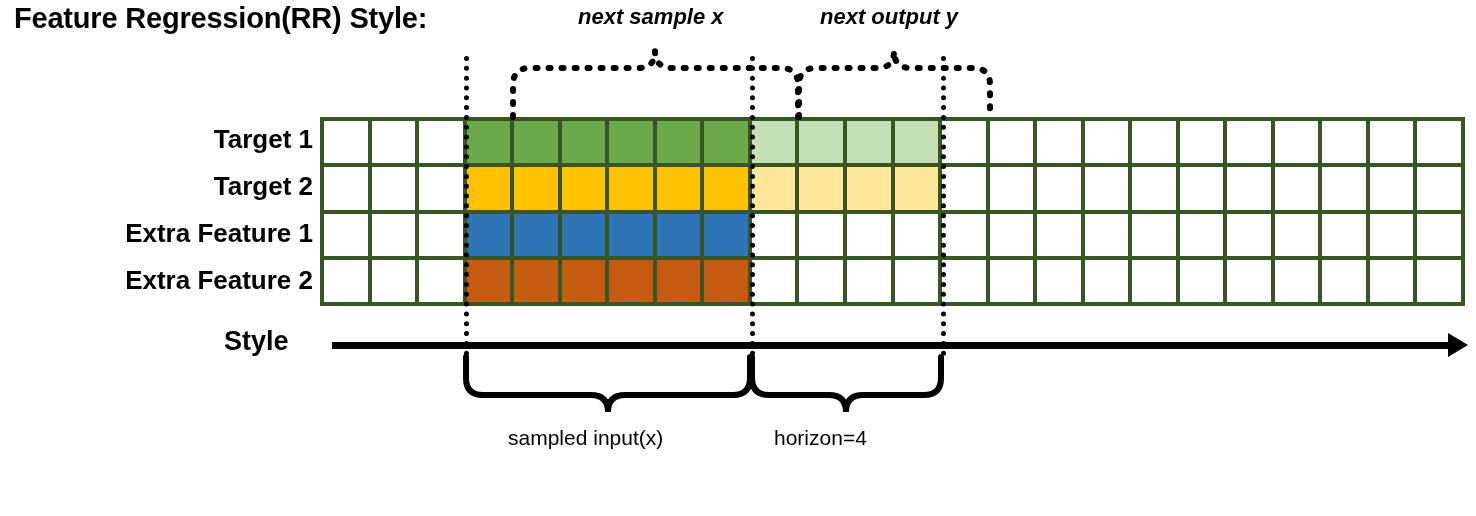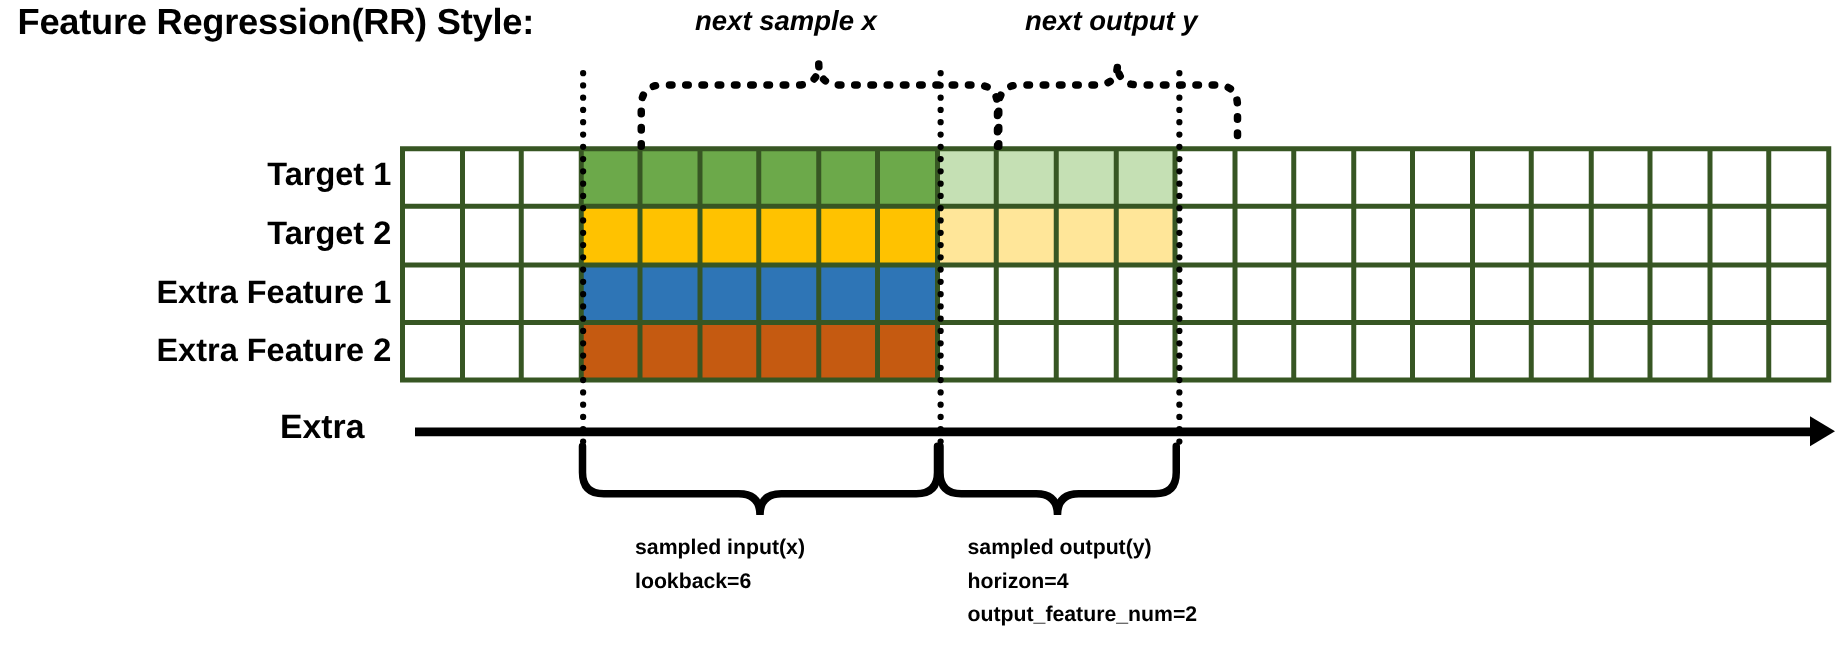--- a/index.html
+++ b/index.html
@@ -58,21 +58,21 @@
   
   .overlay{position:absolute;left:0;top:0;width:1476px;height:516px;
            pointer-events:none;}
 
   
   .top-caption{
     position:absolute;font-size:22px;font-style:italic;font-weight:600;
     white-space:nowrap;
   }
   .bottom-caption{
-    position:absolute;font-size:17px;font-weight:700;
+    position:absolute;font-size:21px;font-weight:400;
     line-height:27px;white-space:nowrap;
   }
   .bottom-caption div{white-space:nowrap;}
 </style>
 </head>
 <body>
 
 <div id="page-title">Feature Regression(RR) Style:</div>
 
 <div class="row-label" style="top:124px">Target 1</div>
@@ -172,21 +172,21 @@
     <div class="cell" style="background: rgb(255, 255, 255);"></div>
     <div class="cell" style="background: rgb(255, 255, 255);"></div>
     <div class="cell" style="background: rgb(255, 255, 255);"></div>
     <div class="cell" style="background: rgb(255, 255, 255);"></div>
     <div class="cell" style="background: rgb(255, 255, 255);"></div>
     <div class="cell" style="background: rgb(255, 255, 255);"></div>
     <div class="cell" style="background: rgb(255, 255, 255);"></div>
     <div class="cell" style="background: rgb(255, 255, 255);"></div>
   </div>
 
-<div id="time-label">Extra</div>
+<div id="time-label">Style</div>
 <div id="time-axis"></div>
 <div id="time-arrowhead"></div>
 
 <div class="vline" style="left:464px;top:56px;height:300px;"></div>
 <div class="vline" style="left:750px;top:56px;height:300px;"></div>
 <div class="vline" style="left:941px;top:56px;height:300px;"></div>
 
 <svg class="overlay" viewBox="0 0 1476 516" xmlns="http://www.w3.org/2000/svg">
 
   <path fill="none" stroke="#000" stroke-width="6" stroke-linecap="round" stroke-dasharray="2 11" d="M 513,117 L 513,85 Q 513,68 530,68 L 638,68 Q 655,68 655,51
@@ -197,25 +197,22 @@
 
   <path fill="none" stroke="#000" stroke-width="6" stroke-linecap="round" d="M 466,357 L 466,378 Q 466,395 483,395 L 591,395
            Q 608,395 608,412 Q 608,395 625,395 L 733,395
            Q 750,395 750,378 L 750,357"></path>
 
   <path fill="none" stroke="#000" stroke-width="6" stroke-linecap="round" d="M 752,357 L 752,378 Q 752,395 769,395 L 829,395
            Q 846,395 846,412 Q 846,395 863,395 L 924,395
            Q 941,395 941,378 L 941,357"></path>
 </svg>
 
-<div class="top-caption" style="left:556px;top:4px;">next sample x</div>
+<div class="top-caption" style="left:578px;top:4px;">next sample x</div>
 <div class="top-caption" style="left:820px;top:4px;">next output y</div>
 
 <div class="bottom-caption" style="left:508px;top:424px;">
   <div>sampled input(x)</div>
-  <div>lookback=6</div>
 </div>
 
 <div class="bottom-caption" style="left:774px;top:424px;">
-  <div>sampled output(y)</div>
   <div>horizon=4</div>
-  <div>output_feature_num=2</div>
 </div>
 
 </body></html>

